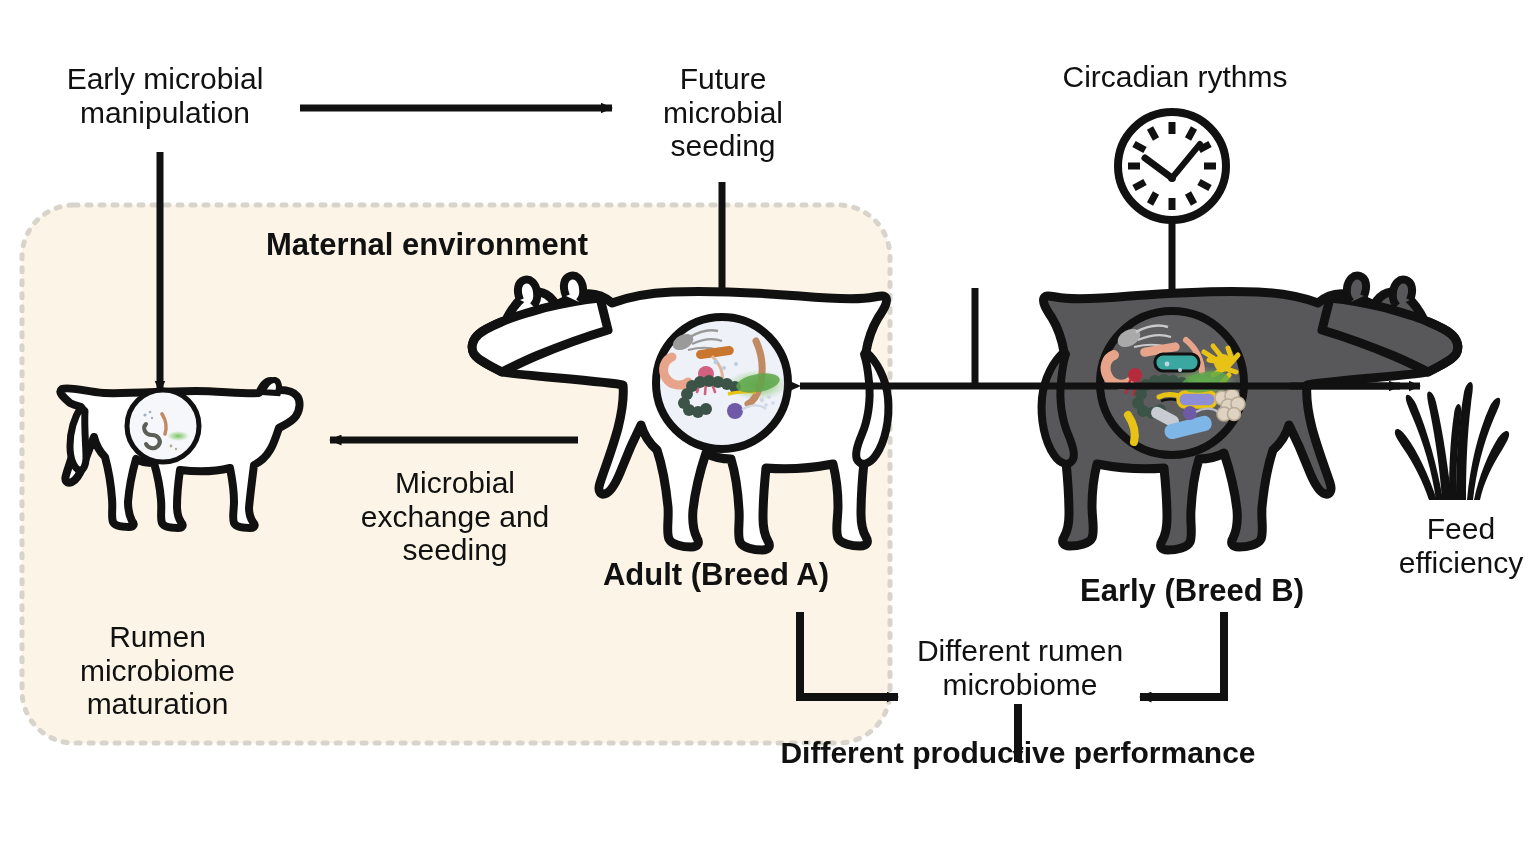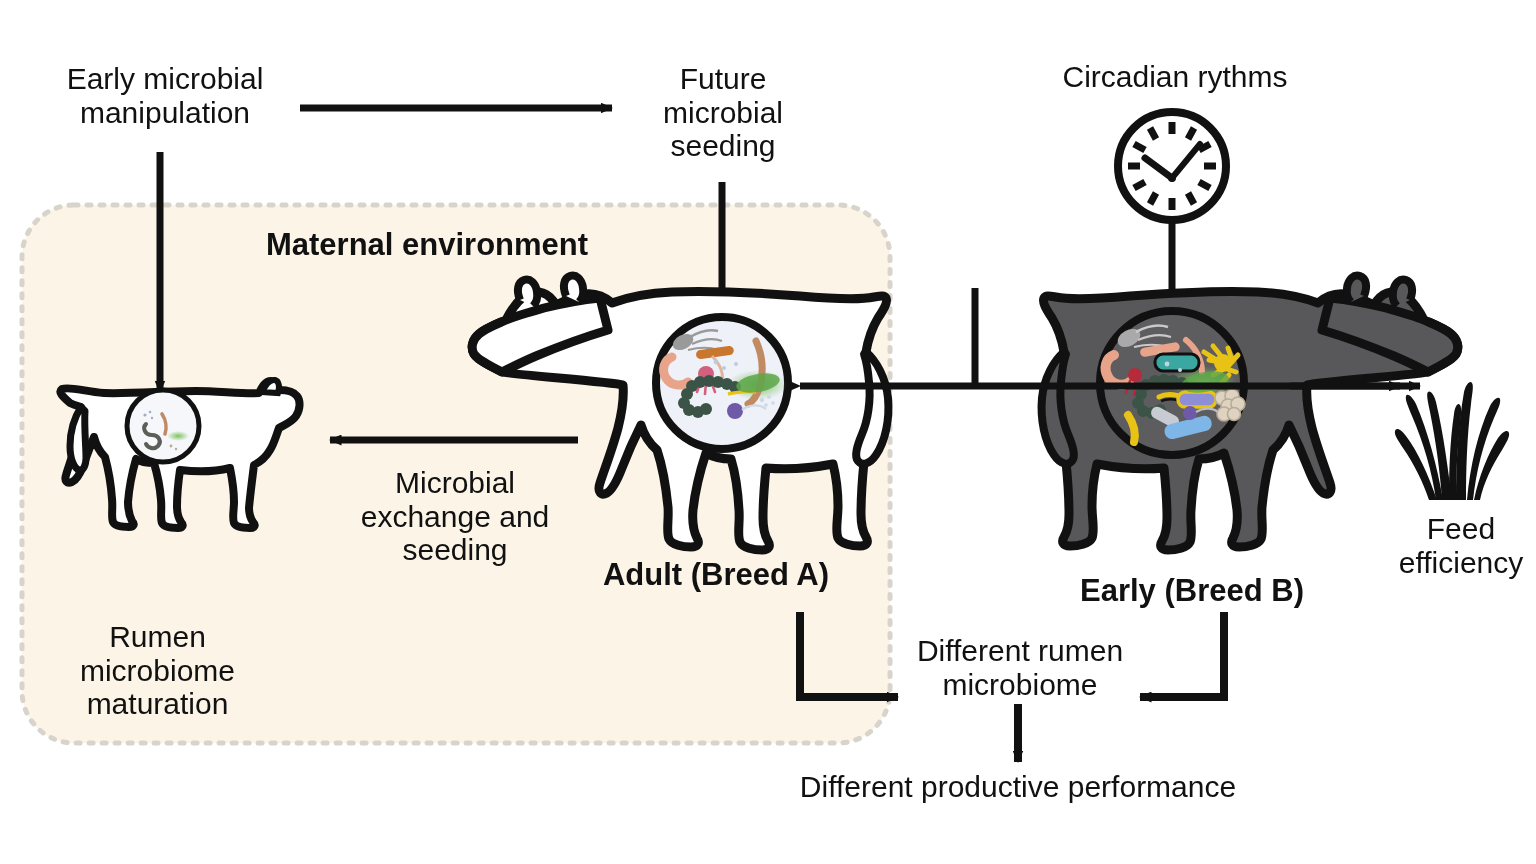--- a/index.html
+++ b/index.html
@@ -375,15 +375,15 @@
 <div class="lbl t-bold2" style="left:566px;top:558px;width:300px;">Adult  (Breed A)</div>
 
 <div class="lbl t-bold2" style="left:1042px;top:574px;width:300px;">Early  (Breed B)</div>
 
 <div class="lbl t-reg" style="left:1386px;top:512px;width:150px;white-space:pre-line;">Feed
 efficiency</div>
 
 <div class="lbl t-reg" style="left:908px;top:634px;width:224px;white-space:pre-line;">Different rumen
 microbiome</div>
 
-<div class="lbl t-reg" style="left:756px;top:770px;width:524px;">Different productive performance</div>
+<div class="lbl t-reg" style="left:756px;top:736px;width:524px;font-weight:bold;">Different productive performance</div>
 
 </div>
 
 </body></html>

